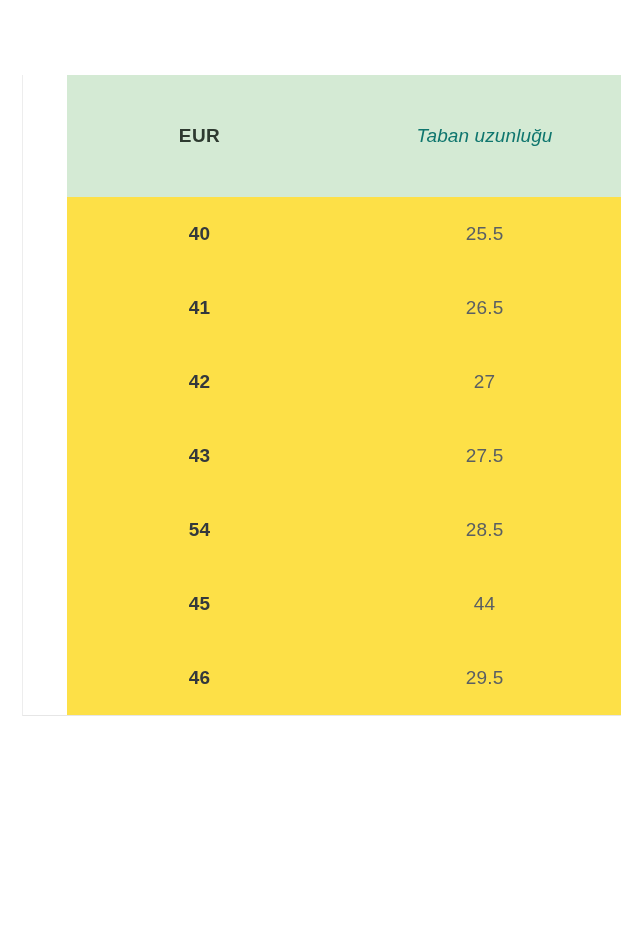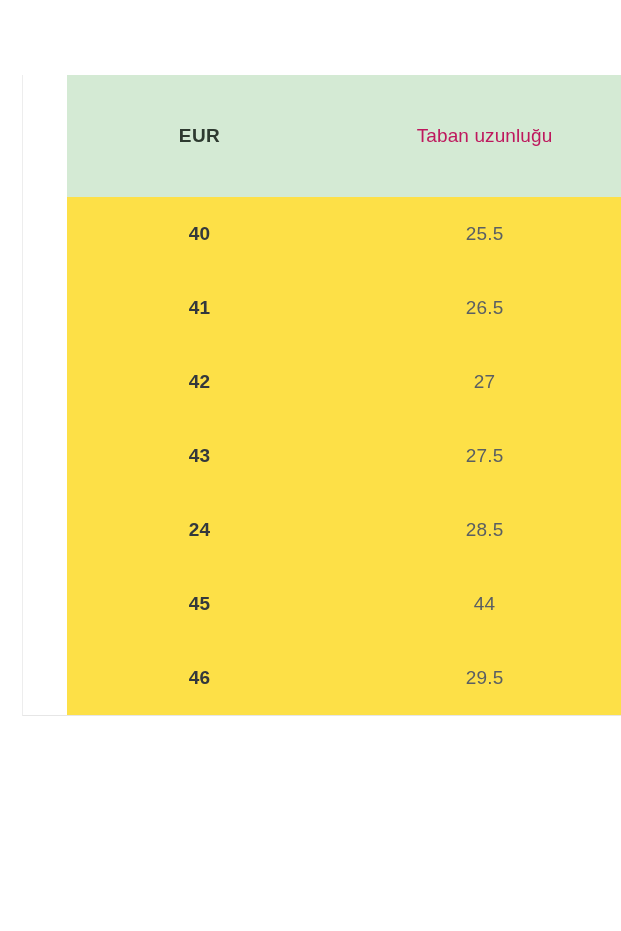--- a/index.html
+++ b/index.html
@@ -58,22 +58,23 @@
   .head-eur {
     font-size: 19px;
     font-weight: bold;
     color: #2e3a30;
     letter-spacing: 0.4px;
   }
 
   .head-sole {
     font-size: 19px;
     font-weight: normal;
-    color: #be185d;
+    color: #0f766e;
     letter-spacing: 0.1px;
+    font-style: italic;
   }
 
   tbody.size-tbody tr.size-row {
     background: #fde047;
   }
   tbody.size-tbody tr.size-row.alt {
     background: #fde047;
   }
 
   td.cell {
@@ -131,21 +132,21 @@
         </tr>
         <tr class="size-row alt">
           <td class="cell cell-eur">42</td>
           <td class="cell cell-sole">27</td>
         </tr>
         <tr class="size-row">
           <td class="cell cell-eur">43</td>
           <td class="cell cell-sole">27.5</td>
         </tr>
         <tr class="size-row alt">
-          <td class="cell cell-eur">24</td>
+          <td class="cell cell-eur">54</td>
           <td class="cell cell-sole">28.5</td>
         </tr>
         <tr class="size-row">
           <td class="cell cell-eur">45</td>
           <td class="cell cell-sole">44</td>
         </tr>
         <tr class="size-row alt">
           <td class="cell cell-eur">46</td>
           <td class="cell cell-sole">29.5</td>
         </tr>

